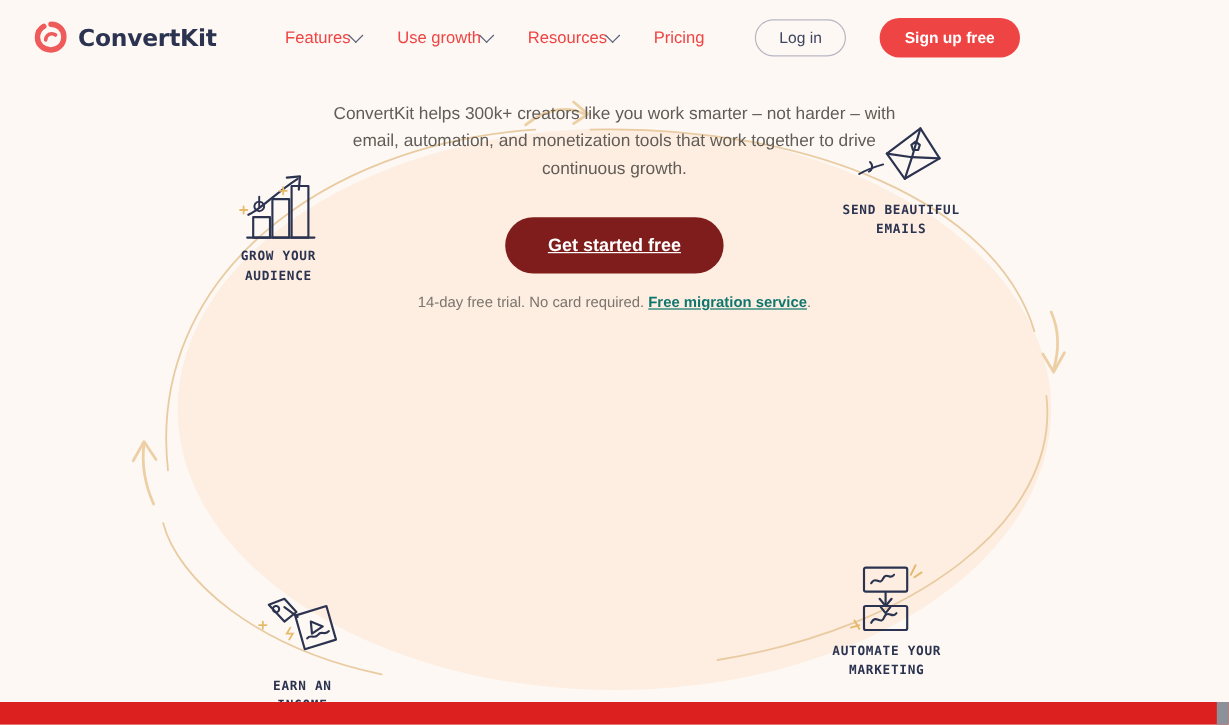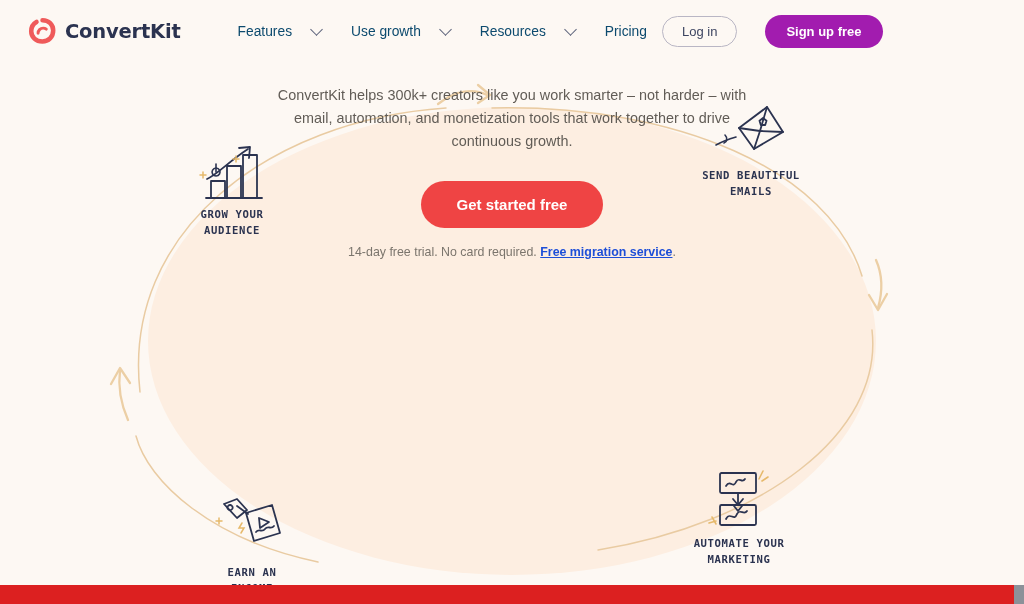--- a/index.html
+++ b/index.html
@@ -54,24 +54,24 @@
   }
   #primary-nav {
     display: flex;
     align-items: center;
     margin-left: 42px;
     gap: 0px;
   }
   .nav-item {
     display: flex;
     align-items: center;
-    gap: 20px;
+    gap: 0;
     padding: 6px 15px;
     font-size: 13.8px;
-    color: #0c4a6e;
+    color: #ef4444;
     cursor: pointer;
     white-space: nowrap;
   }
   .nav-chev {
     display: inline-block;
     width: 8px; height: 8px;
     margin-top: -3px;
     border-right: 1.6px solid #5a6179;
     border-bottom: 1.6px solid #5a6179;
     transform: rotate(45deg);
@@ -91,21 +91,21 @@
     color: #3d4561;
     font-family: "Liberation Sans", sans-serif;
     font-size: 13px;
     padding: 7px 19px;
     cursor: pointer;
     white-space: nowrap;
   }
   #signup-button {
     border: none;
     border-radius: 999px;
-    background: #a21caf;
+    background: #ef4444;
     color: #ffffff;
     font-family: "Liberation Sans", sans-serif;
     font-size: 13px;
     font-weight: 700;
     padding: 9px 21px;
     cursor: pointer;
     white-space: nowrap;
   }
 
   
@@ -153,35 +153,36 @@
     margin: 22px auto 0 auto;
     width: 480px;
     font-size: 14.4px;
     line-height: 23px;
     color: #615c56;
   }
   #cta-button {
     margin-top: 28px;
     border: none;
     border-radius: 999px;
-    background: #ef4444;
+    background: #7f1d1d;
     color: #ffffff;
     font-family: "Liberation Sans", sans-serif;
     font-size: 15px;
     font-weight: 700;
     padding: 15px 36px;
     cursor: pointer;
+    text-decoration: underline;
   }
   #cta-fineprint {
     margin-top: 17px;
     font-size: 12.4px;
     color: #7b756d;
   }
   #migration-link {
-    color: #1d4ed8;
+    color: #0f766e;
     text-decoration: underline;
     font-weight: 700;
     cursor: pointer;
   }
 
   
   .callout {
     position: absolute;
     z-index: 25;
     text-align: center;

